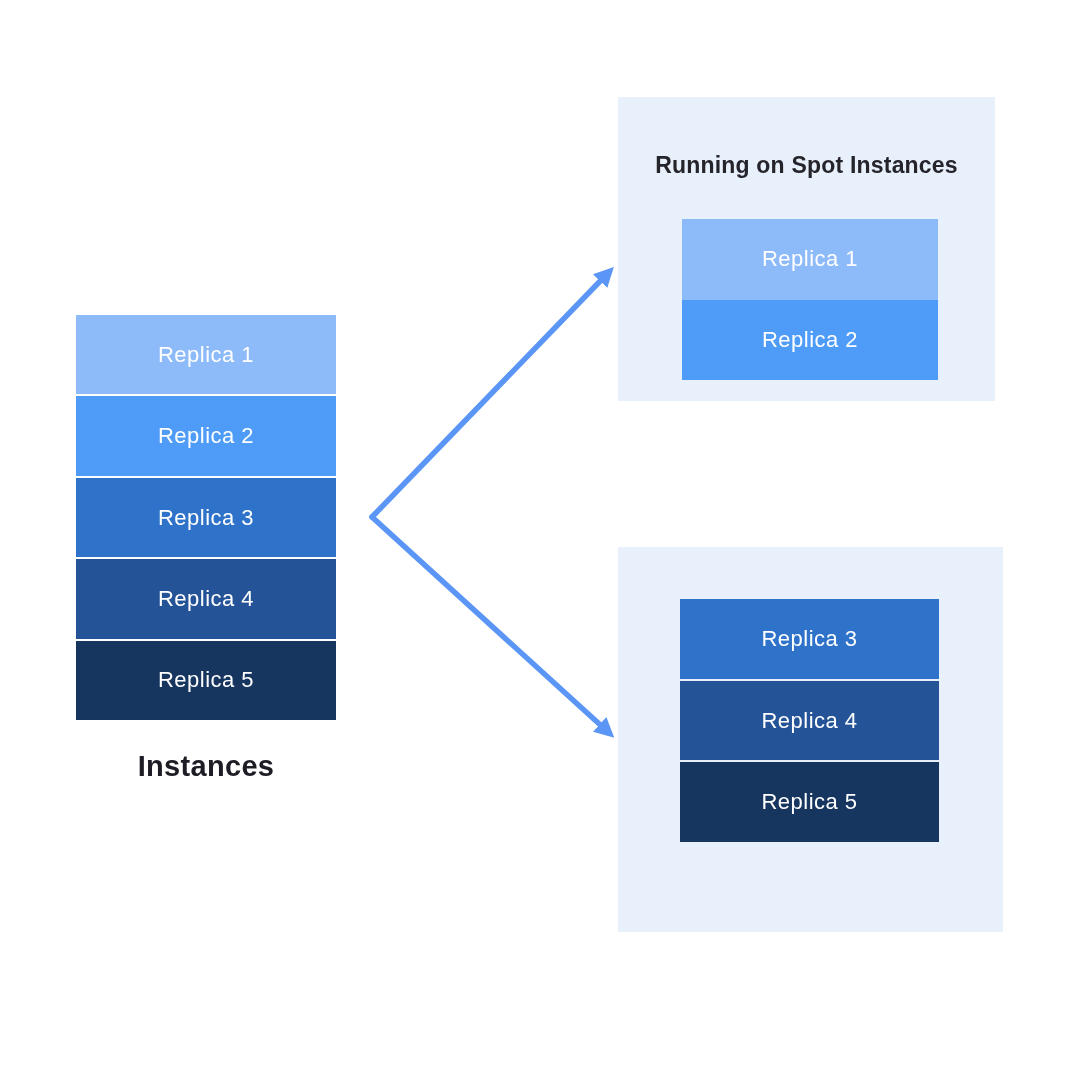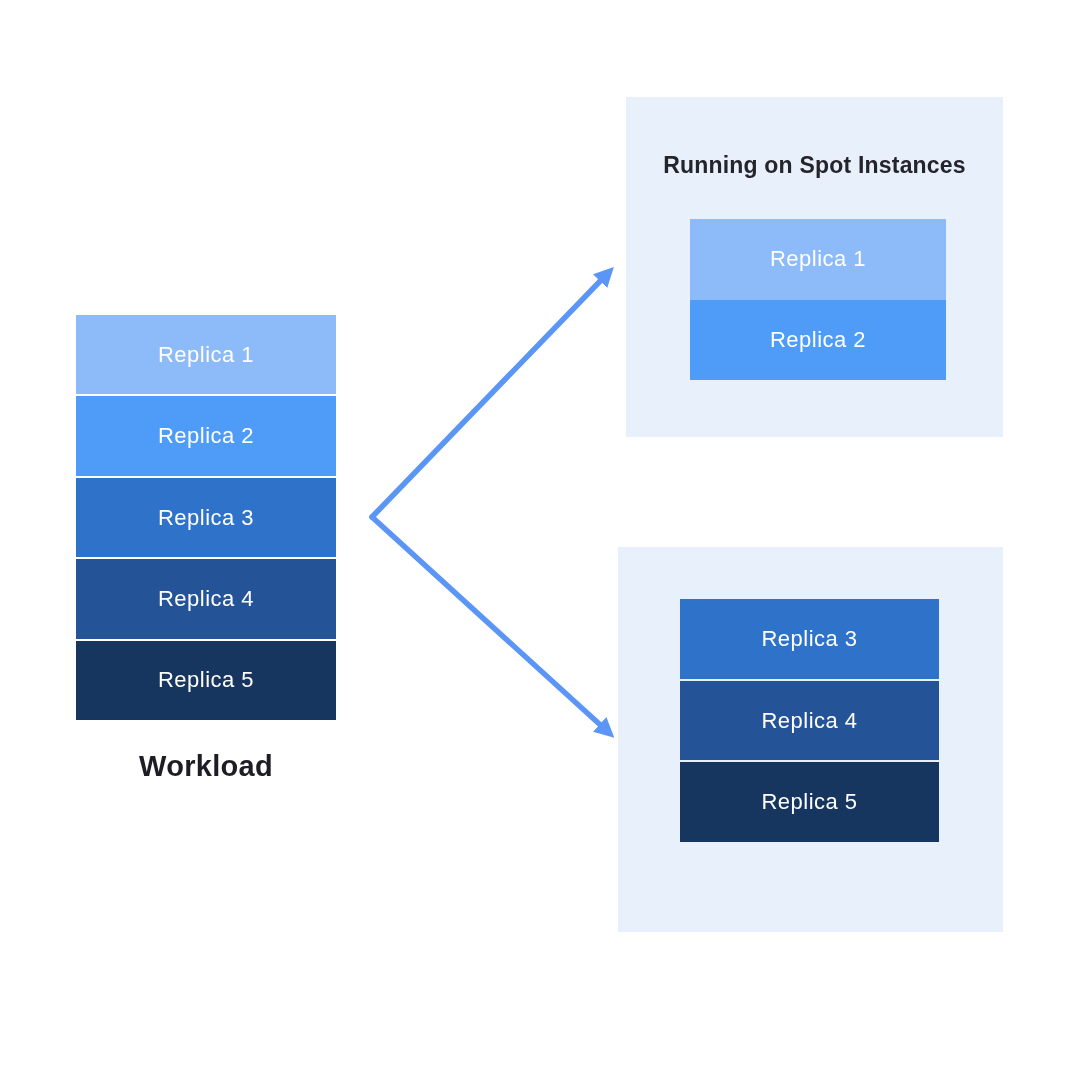--- a/index.html
+++ b/index.html
@@ -73,22 +73,21 @@
     font-size: 23px;
     font-weight: 700;
     color: var(--title-text);
     letter-spacing: 0.2px;
   }
 
   .spot-panel {
     left: 618px;
     top: 97px;
     width: 377px;
-    height: 340px;
-    margin-left: 8px;
+    height: 304px;
   }
   .spot-panel .panel-title { top: 55px; }
   .spot-panel .stack {
     left: 64px;
     top: 122px;
     width: 256px;
     height: 161px;
   }
 
   .ondemand-panel {
@@ -137,21 +136,21 @@
       <span>Replica 3</span>
     </div>
     <div class="block" style="background-color: rgb(37, 83, 151);">
       <span>Replica 4</span>
     </div>
     <div class="block" style="background-color: rgb(22, 53, 95);">
       <span>Replica 5</span>
     </div>
   </div>
 
-  <div class="workload-label">Workload</div>
+  <div class="workload-label">Instances</div>
 
   <svg class="arrows" viewBox="0 0 1080 1080" xmlns="http://www.w3.org/2000/svg">
     <defs>
       <marker id="arrowhead" viewBox="0 0 10 10" refX="5" refY="5" markerWidth="3.6" markerHeight="3.6" orient="auto">
         <path d="M0,0 L10,5 L0,10 z"></path>
       </marker>
     </defs>
     <line x1="372" y1="517" x2="607" y2="274" marker-end="url(#arrowhead)"></line>
     <line x1="372" y1="517" x2="607" y2="731" marker-end="url(#arrowhead)"></line>
   </svg>

